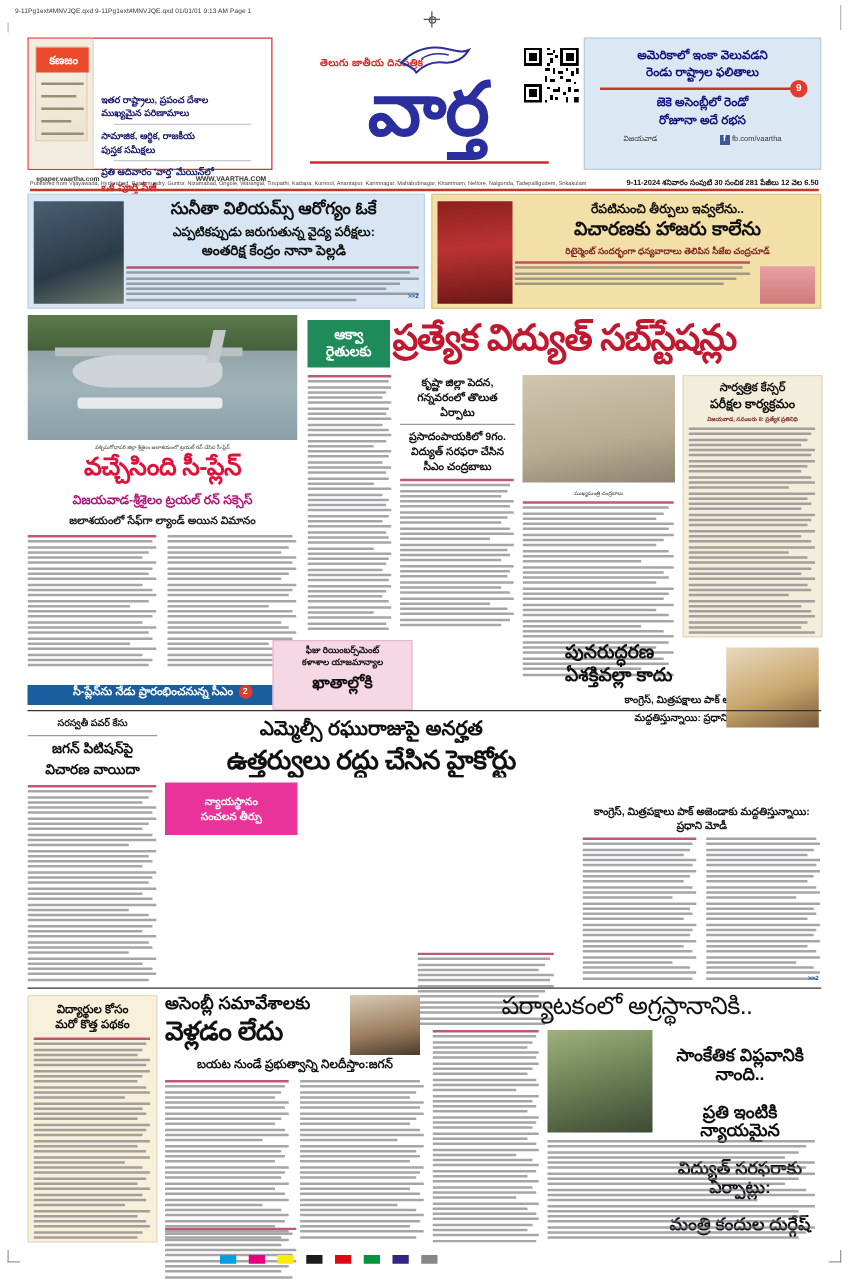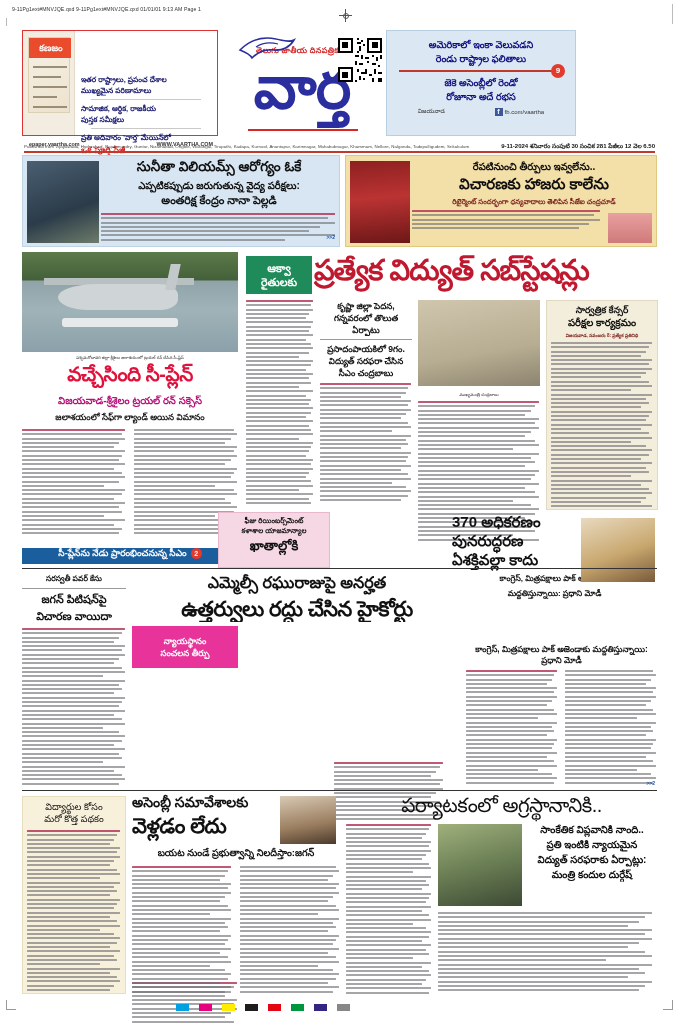--- a/index.html
+++ b/index.html
@@ -29,21 +29,21 @@
   .regmark:after { top: 6px; left: 0; height: 1px; width: 13px; }
   .regdot {
     position: absolute; left: 3.5px; top: 3.5px;
     width: 6px; height: 6px; border: 1px solid #555; border-radius: 50%;
   }
   .edge-l { position: absolute; left: 6px; top: 18px; width: 1px; height: 8px; background: #bbb; }
   .edge-r { position: absolute; right: 6px; top: 4px; width: 1px; height: 20px; background: #bbb; }
 
   
   .masthead {
-    position: absolute; left: 22px; top: 30px; width: 554px; height: 106px;
+    position: absolute; left: 22px; top: 30px; width: 635px; height: 106px;
     display: flex; align-items: stretch;
   }
   .promo-left {
     width: 196px; border: 1.6px solid #d33; display: flex; background: #fff;
     position: relative;
   }
   .promo-left-book {
     width: 52px; background: #f3ece0; position: relative; overflow: hidden;
     border-right: 1px solid #e3d9c6;
   }
@@ -244,35 +244,35 @@
   .court-badge div { font-size: 8.5px; font-weight:bold; line-height:12px; }
   .mlc-b0 { left: 132px; top: 674px; width: 106px; height: 112px; }
 
   .modi2 { left: 466px; top: 644px; width: 191px; height: 142px; }
   .modi2-h { font-size: 8.4px; font-weight:bold; color:#101010; text-align:center; line-height:11px; }
 
   
   .hr2 { position:absolute; left:22px; top:790px; width:635px; height:1.2px; background:#333; }
 
   .vidya { left: 22px; top: 796px; width: 104px; height: 198px; background:#f7f0db; padding:4px; border:1px solid #e8ddbd; }
-  .vidya-h { font-size: 9.4px; font-weight:normal; color:#101010; text-align:center; line-height:12px; }
+  .vidya-h { font-size: 9.4px; font-weight:bold; color:#101010; text-align:center; line-height:12px; }
 
   .assembly { left: 132px; top: 794px; width: 208px; height: 200px; }
   .as-1 { font-size: 14px; font-weight:bold; color:#111; text-align:left; }
   .as-2 { font-size: 21px; font-weight:bold; color:#111; letter-spacing:-.5px; }
   .as-3 { font-size: 9.6px; font-weight:bold; color:#111; text-align:center; margin-top:4px; }
   .jagan-photo { position:absolute; right:4px; top:2px; width:56px; height:48px;
     background: linear-gradient(170deg,#d8c9b4,#9a7d5f 60%,#4a3a2c); }
 
   .tourism { left: 346px; top: 794px; width: 311px; height: 200px; }
   .tr-h { font-size: 20px; font-weight:normal; color:#111; text-align:center; letter-spacing:-.5px; }
   .min-photo { position:absolute; left: 92px; top: 30px; width: 84px; height: 82px;
     background: linear-gradient(165deg,#9fb07c,#6b7f55 50%,#3d4a34); }
   .tr-right { position:absolute; right:2px; top:28px; width:126px; }
-  .tr-r-line { font-size: 10px; font-weight:bold; color:#101010; text-align:center; line-height: 15px; }
+  .tr-r-line { font-size: 14px; font-weight:bold; color:#101010; text-align:center; line-height: 15px; margin-top: 15px; }
 
   
   .colorbar { position:absolute; left: 176px; top: 1004px; display:flex; gap:10px; }
   .colorbar span { width: 13px; height: 7px; display:block; }
 
   .corner { position:absolute; width:10px; height:10px; }
   .corner.tl { left:6px; top:1000px; border-left:1px solid #999; border-bottom:1px solid #999;}
   .corner.tr { right:6px; top:1000px; border-right:1px solid #999; border-bottom:1px solid #999;}
 </style>
 </head>
@@ -703,21 +703,20 @@
       <i class="s1"></i>
       <i class="s2"></i>
       <i class="s4"></i>
       <i class="s2"></i>
       <i class="s5"></i>
 
   </div>
 
   <div class="box a370">
     <div class="modi"></div>
-    <div class="ln" style="text-align:left">370 అధికరణం</div>
     <div class="ln" style="text-align:left">పునరుద్ధరణ</div>
     <div class="ln" style="text-align:left">ఏశక్తివల్లా కాదు</div>
     <div class="a370-sub">కాంగ్రెస్, మిత్రపక్షాలు పాక్ అజెండాకు</div>
     <div class="a370-sub">మద్దతిస్తున్నాయి: ప్రధాని మోడీ</div>
   </div>
 
   <div class="hr1"></div>
 
   <div class="box jagan-box">
     <div class="jb-kick">సరస్వతీ పవర్ కేసు</div>

